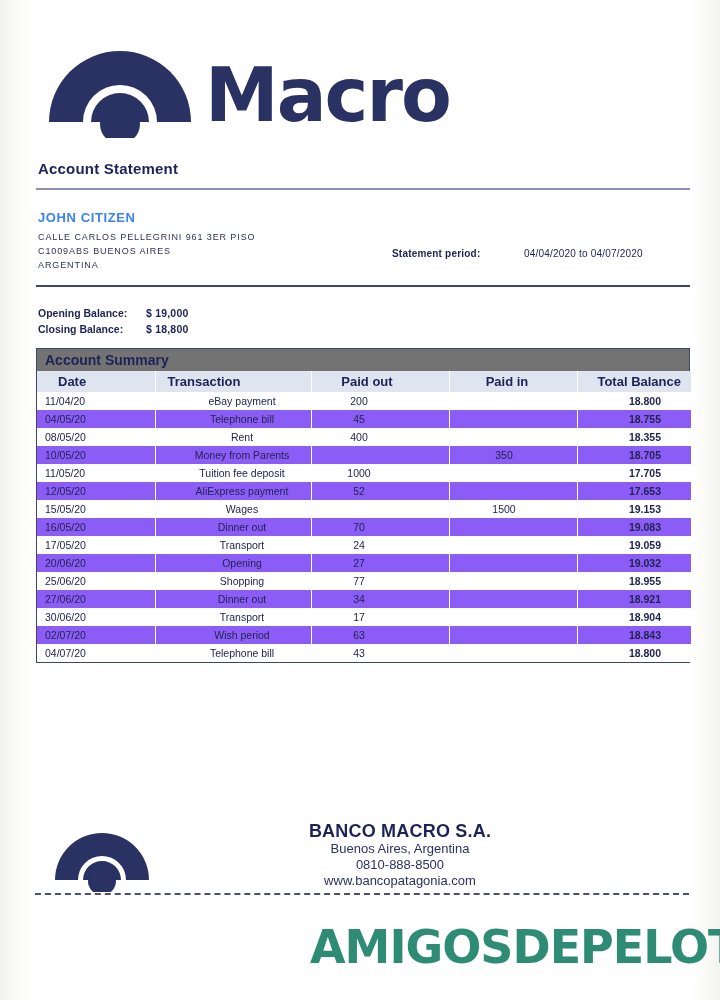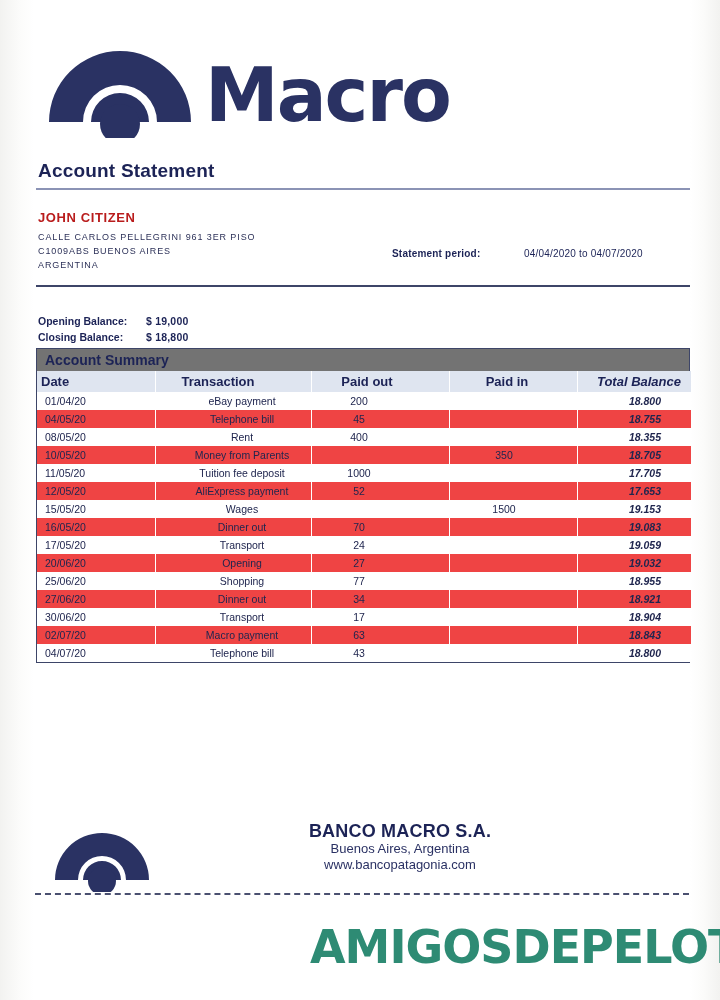--- a/index.html
+++ b/index.html
@@ -64,21 +64,21 @@
     letter-spacing: -2px;
     color: #2a3263;
     font-family: "DejaVu Sans", sans-serif;
   }
 
   
   #statement-title {
     position: absolute;
     left: 38px;
     top: 160px;
-    font-size: 19px;
+    font-size: 15px;
     font-weight: bold;
     color: #1c2356;
     letter-spacing: 0.2px;
   }
   #title-rule {
     position: absolute;
     left: 36px;
     top: 188px;
     width: 654px;
     height: 2px;
@@ -89,21 +89,21 @@
   #customer-block {
     position: absolute;
     left: 38px;
     top: 210px;
     width: 330px;
   }
   #customer-name {
     font-size: 13px;
     font-weight: bold;
     letter-spacing: 0.6px;
-    color: #b91c1c;
+    color: #3b82f6;
     margin-bottom: 5px;
   }
   .customer-line {
     font-size: 9px;
     letter-spacing: 0.9px;
     color: #2c3158;
     line-height: 14px;
   }
 
   
@@ -135,21 +135,21 @@
     top: 285px;
     width: 654px;
     height: 2px;
     background: #3d4568;
   }
 
   
   #balances {
     position: absolute;
     left: 38px;
-    top: 313px;
+    top: 305px;
     font-size: 10.5px;
     font-weight: bold;
     color: #1c2356;
   }
   .balance-row {
     display: flex;
     line-height: 16px;
   }
   .balance-label { width: 108px; }
   .balance-value { letter-spacing: 0.2px; }
@@ -193,41 +193,41 @@
     font-size: 10.5px;
     color: #20264f;
     height: 18px;
     padding: 0 8px;
     border-right: 1px solid #ffffff;
     box-sizing: border-box;
     white-space: nowrap;
     overflow: hidden;
   }
   tbody td:last-child { border-right: none; }
-  tbody tr.odd td { background: #ef4444; }
+  tbody tr.odd td { background: #8b5cf6; }
   tbody tr.even td { background: #ffffff; }
 
   .col-date   { width: 118px; text-align: left; }
   .col-trans  { width: 156px; text-align: center; }
   .col-out    { width: 138px; text-align: center; }
   .col-in     { width: 128px; text-align: center; margin-top: 40px; }
-  .col-total  { width: 114px; text-align: right; font-style: italic; }
+  .col-total  { width: 114px; text-align: right; }
 
   th.col-date  { text-align: left; }
   th.col-trans { text-align: left; }
   th.col-out   { text-align: center; }
   th.col-in    { text-align: center; }
   th.col-total { text-align: right; }
 
   td.col-total { font-weight: bold; padding-right: 30px; }
   th.col-total { padding-right: 10px; }
   td.col-trans { padding-left: 26px; }
-  th.col-trans { padding-left: 26px; }
+  th.col-trans { padding-left: 12px; }
   td.col-date  { padding-left: 8px; }
-  th.col-date  { padding-left: 4px; }
+  th.col-date  { padding-left: 21px; }
   td.col-out   { padding-right: 50px; }
   th.col-out   { padding-right: 34px; }
   td.col-in    { padding-right: 26px; }
   th.col-in    { padding-right: 20px; }
 
   
   #footer-logo {
     position: absolute;
     left: 52px;
     top: 822px;
@@ -331,21 +331,21 @@
         <tr>
           <th class="col-date">Date</th>
           <th class="col-trans">Transaction</th>
           <th class="col-out">Paid out</th>
           <th class="col-in">Paid in</th>
           <th class="col-total">Total Balance</th>
         </tr>
       </thead>
       <tbody id="table-body">
           <tr class="even">
-            <td class="col-date">01/04/20</td>
+            <td class="col-date">11/04/20</td>
             <td class="col-trans">eBay payment</td>
             <td class="col-out">200</td>
             <td class="col-in"></td>
             <td class="col-total">18.800</td>
           </tr>
           <tr class="odd">
             <td class="col-date">04/05/20</td>
             <td class="col-trans">Telephone  bill</td>
             <td class="col-out">45</td>
             <td class="col-in"></td>
@@ -423,21 +423,21 @@
           </tr>
           <tr class="even">
             <td class="col-date">30/06/20</td>
             <td class="col-trans">Transport</td>
             <td class="col-out">17</td>
             <td class="col-in"></td>
             <td class="col-total">18.904</td>
           </tr>
           <tr class="odd">
             <td class="col-date">02/07/20</td>
-            <td class="col-trans">Macro payment</td>
+            <td class="col-trans">Wish period</td>
             <td class="col-out">63</td>
             <td class="col-in"></td>
             <td class="col-total">18.843</td>
           </tr>
           <tr class="even">
             <td class="col-date">04/07/20</td>
             <td class="col-trans">Telephone  bill</td>
             <td class="col-out">43</td>
             <td class="col-in"></td>
             <td class="col-total">18.800</td>
@@ -450,20 +450,21 @@
     <svg width="100" height="70" viewBox="0 0 100 70">
       <path d="M3 58 A47 47 0 0 1 97 58 L74 58 A24 24 0 0 0 26 58 Z" fill="#2a3263"></path>
       <path d="M31 58 A19 19 0 0 1 69 58 L56 58 A6 6 0 0 0 44 58 Z" fill="#2a3263"></path>
       <circle cx="50" cy="59" r="14" fill="#2a3263"></circle>
     </svg>
   </span>
 
   <div id="footer-bank">
     <div id="footer-bank-name">BANCO MACRO S.A.</div>
     <div class="footer-line">Buenos Aires,  Argentina</div>
+    <div class="footer-line">0810-888-8500</div>
     <div class="footer-line">www.bancopatagonia.com</div>
   </div>
 
   <div id="footer-dashed"></div>
 
   <div id="watermark">
     <span id="watermark-main">AMIGOSDEPELOTAS</span>
   </div>
 
 </div>

